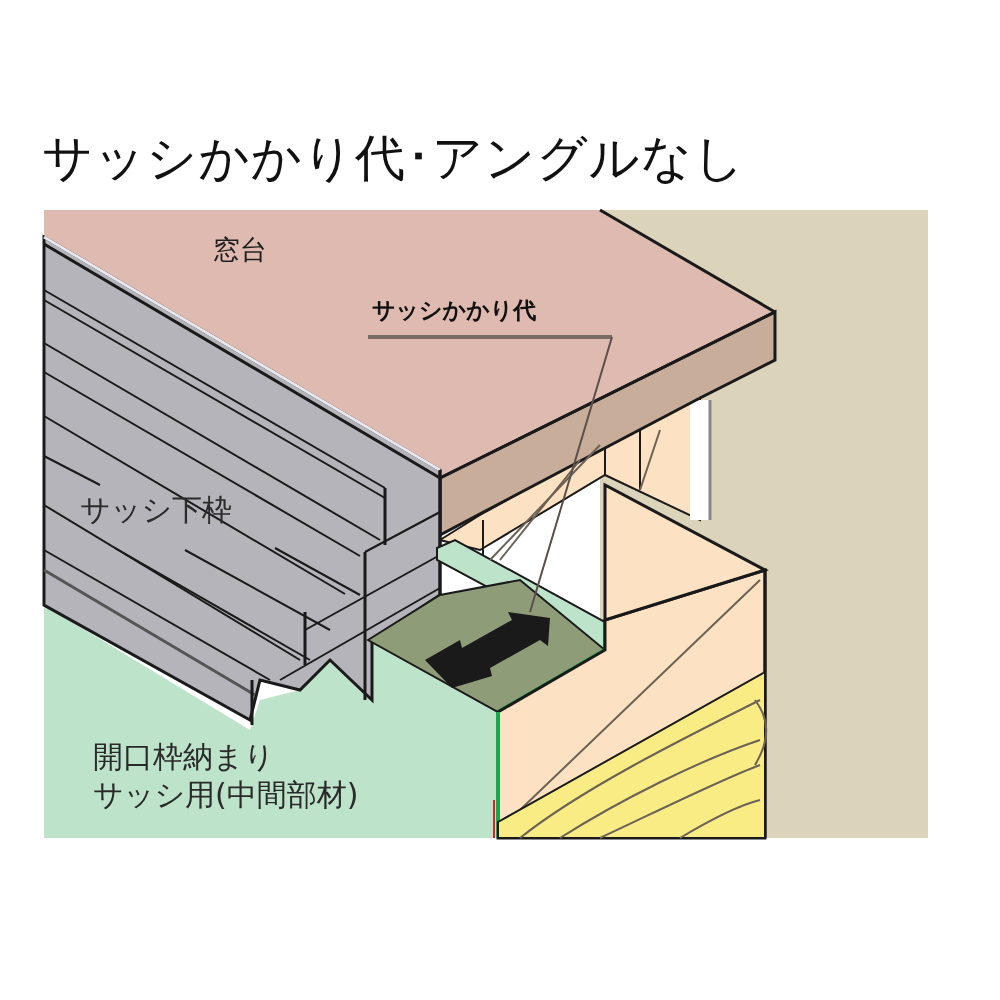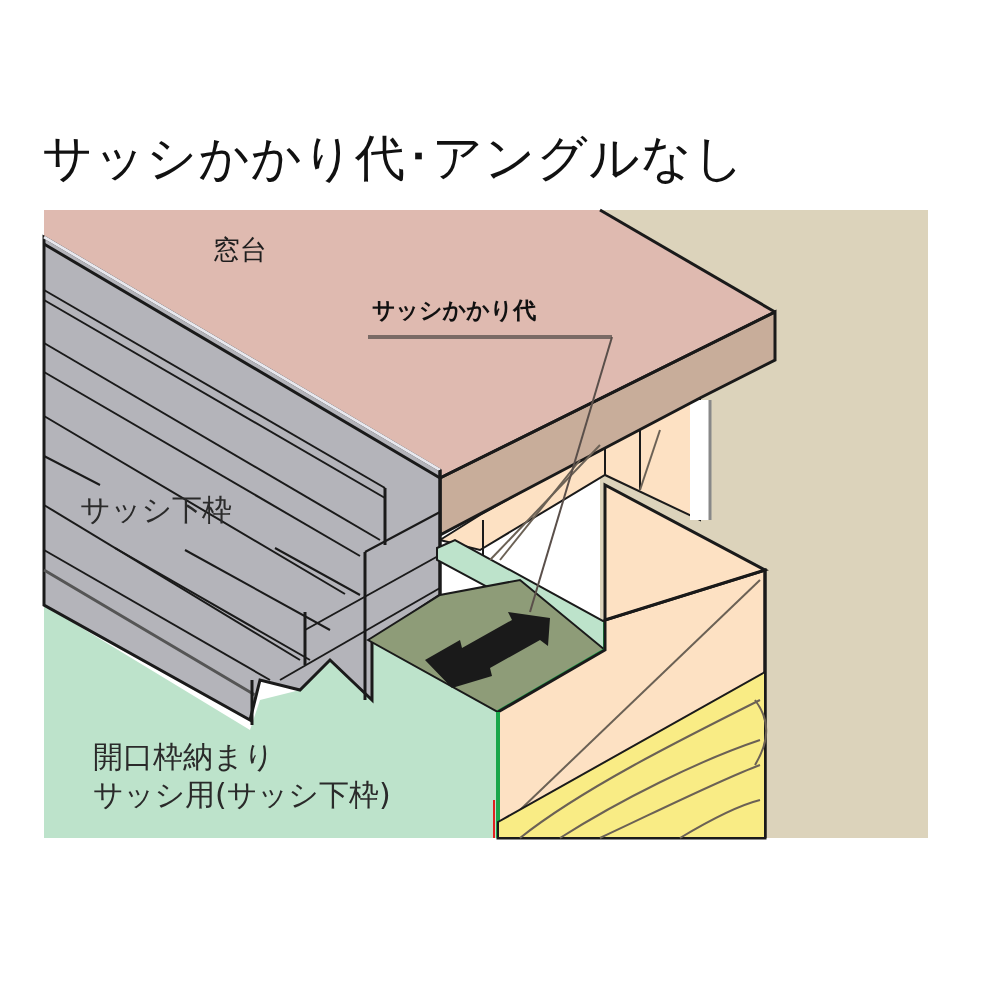--- a/index.html
+++ b/index.html
@@ -168,14 +168,14 @@
     <line x1="368" y1="337" x2="612" y2="337" stroke="#7a6a65" stroke-width="4"></line>
     <line x1="612" y1="337" x2="530" y2="612" stroke="#5a4f4a" stroke-width="2"></line>
   </g>
 </svg>
 
 <div class="label label-sill">窓台</div>
 <div class="label label-overlap">サッシかかり代</div>
 <div class="label label-frame">サッシ下枠</div>
 <div class="label label-weather">
   <span>開口枠納まり</span>
-  <span>サッシ用(サッシ下枠)</span>
+  <span>サッシ用(中間部材)</span>
 </div>
 
 </body></html>

